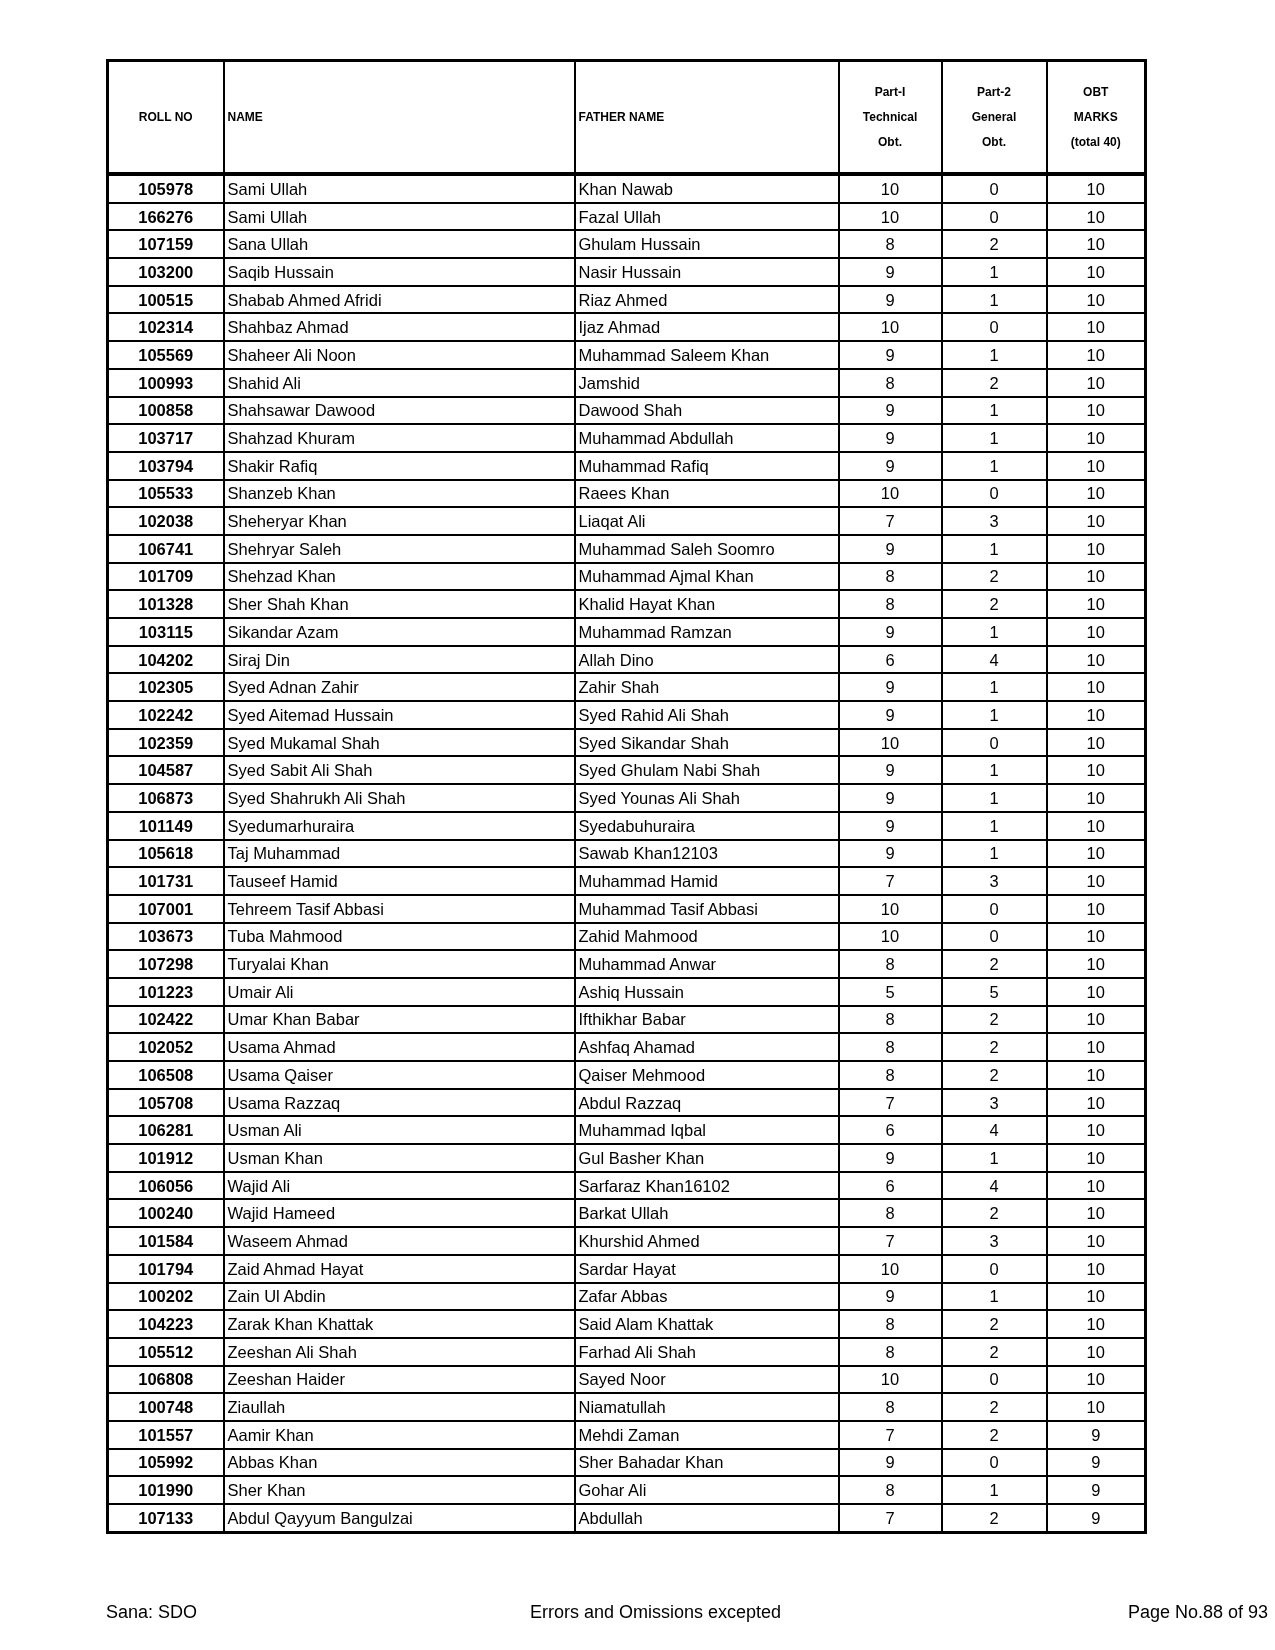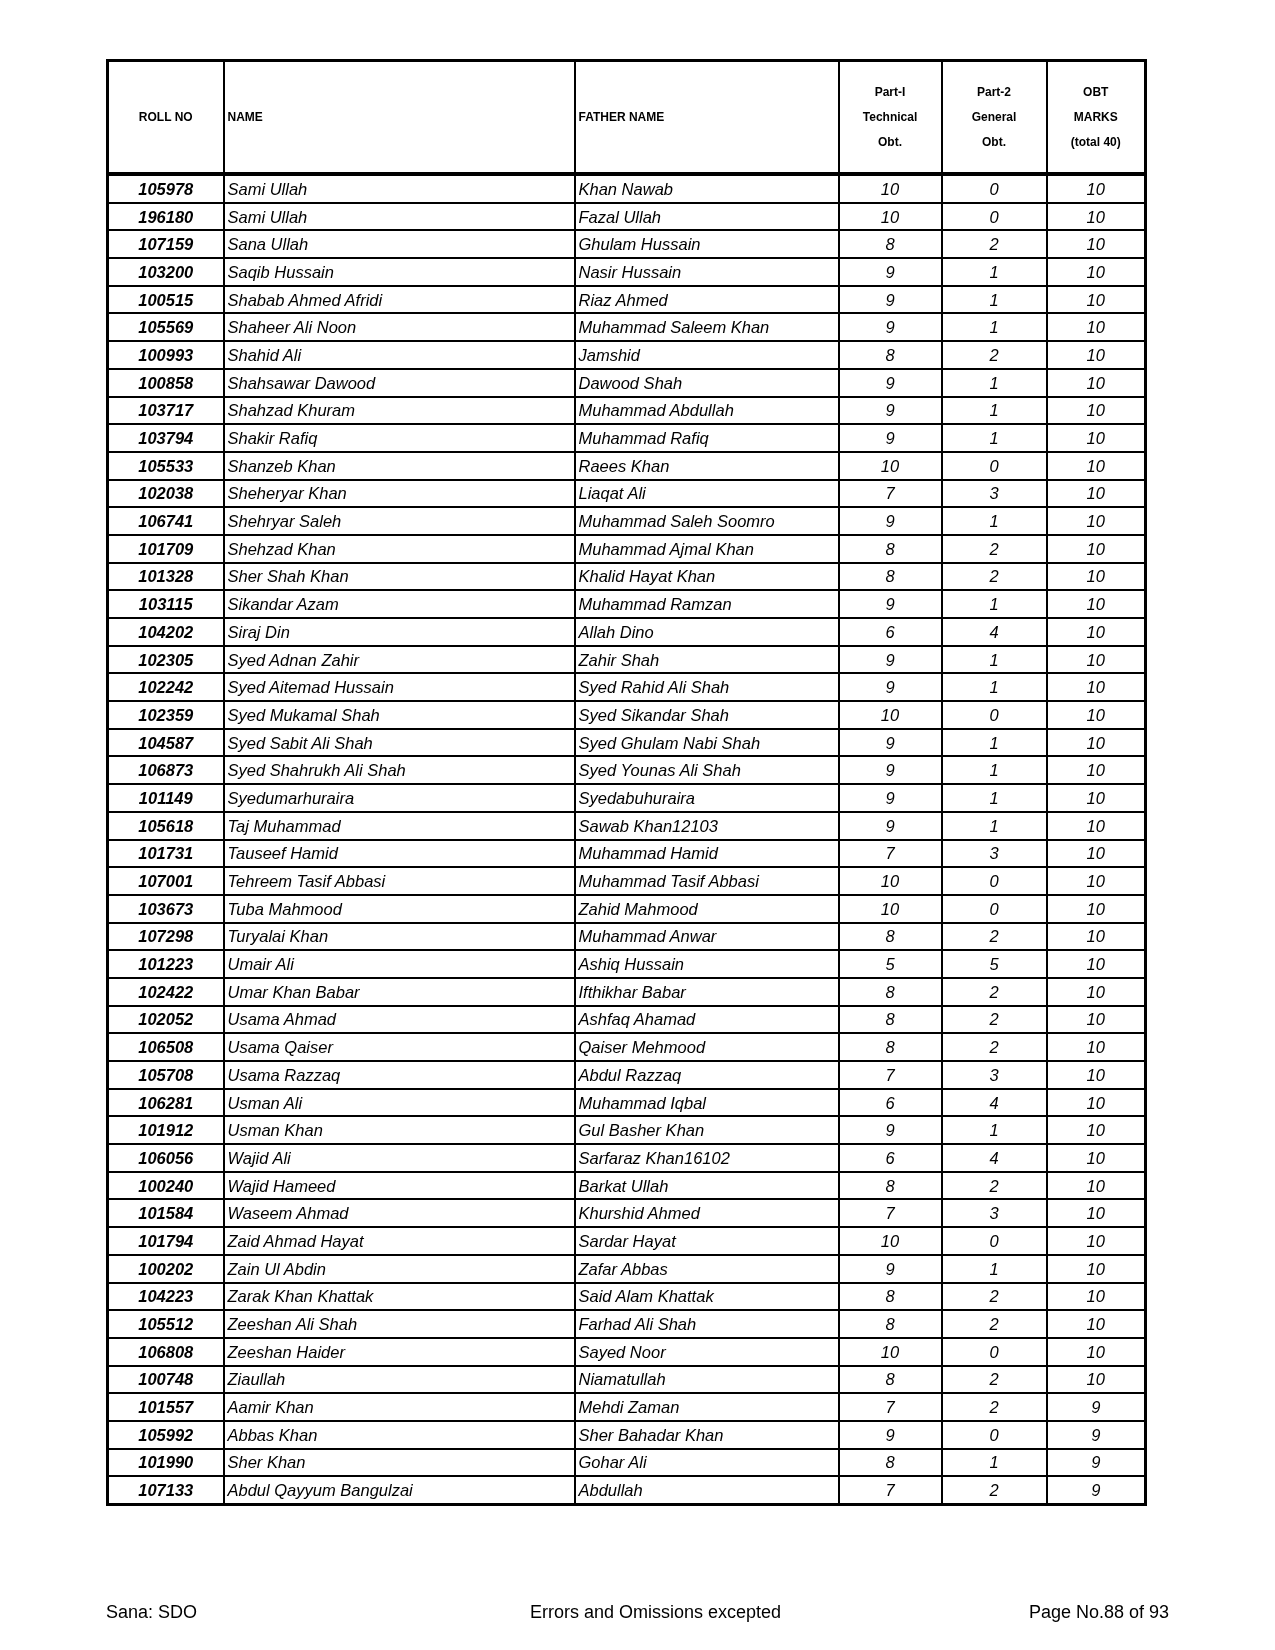--- a/index.html
+++ b/index.html
@@ -21,28 +21,28 @@
     height: 110px; border: 2px solid #000; border-bottom: 4px solid #000;
     font-weight: bold; font-size: 12px; line-height: 25px; padding: 0 3px;
     vertical-align: middle;
   }
   table.results th.left { text-align: left; }
   table.results th.center { text-align: center; }
   table.results td {
     height: 25.7px; border: 2px solid #000; border-top-width: 2px;
     font-size: 16.5px; padding: 0 3px; line-height: 22px; white-space: nowrap; overflow: hidden;
   }
-  table.results tbody tr { border-top: 2px solid #0f172a; font-style: italic; }
+  table.results tbody tr { border-top: 2px solid #0f172a; }
   td.roll { text-align: center; font-weight: bold; }
   td.name, td.father { text-align: left; }
   td.num { text-align: center; }
   .footer { position: absolute; top: 1600px; font-size: 18px; line-height: 24px; }
   .footer.title { left: 106px; }
   .footer.note { left: 530px; }
-  .footer.pageno { left: 1029px; text-align: center; }
+  .footer.pageno { left: 1128px; text-align: center; }
 </style>
 </head>
 <body>
 
 <div class="page">
   <table class="results">
     <colgroup>
       <col class="c-roll">
         <col class="c-name">
         <col class="c-father">
@@ -75,21 +75,21 @@
     <tbody id="rows">
         <tr>
           <td class="roll">105978</td>
           <td class="name">Sami Ullah</td>
           <td class="father">Khan Nawab</td>
           <td class="num">10</td>
           <td class="num">0</td>
           <td class="num">10</td>
         </tr>
         <tr>
-          <td class="roll">196180</td>
+          <td class="roll">166276</td>
           <td class="name">Sami Ullah</td>
           <td class="father">Fazal Ullah</td>
           <td class="num">10</td>
           <td class="num">0</td>
           <td class="num">10</td>
         </tr>
         <tr>
           <td class="roll">107159</td>
           <td class="name">Sana Ullah</td>
           <td class="father">Ghulam Hussain</td>
@@ -104,20 +104,28 @@
           <td class="num">9</td>
           <td class="num">1</td>
           <td class="num">10</td>
         </tr>
         <tr>
           <td class="roll">100515</td>
           <td class="name">Shabab Ahmed Afridi</td>
           <td class="father">Riaz Ahmed</td>
           <td class="num">9</td>
           <td class="num">1</td>
+          <td class="num">10</td>
+        </tr>
+        <tr>
+          <td class="roll">102314</td>
+          <td class="name">Shahbaz Ahmad</td>
+          <td class="father">Ijaz Ahmad</td>
+          <td class="num">10</td>
+          <td class="num">0</td>
           <td class="num">10</td>
         </tr>
         <tr>
           <td class="roll">105569</td>
           <td class="name">Shaheer Ali Noon</td>
           <td class="father">Muhammad Saleem Khan</td>
           <td class="num">9</td>
           <td class="num">1</td>
           <td class="num">10</td>
         </tr>

